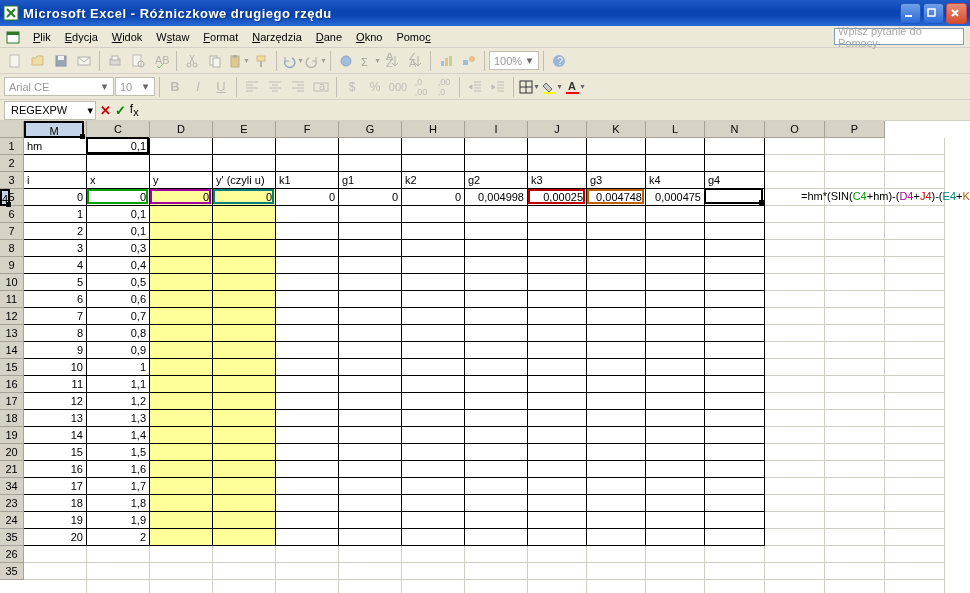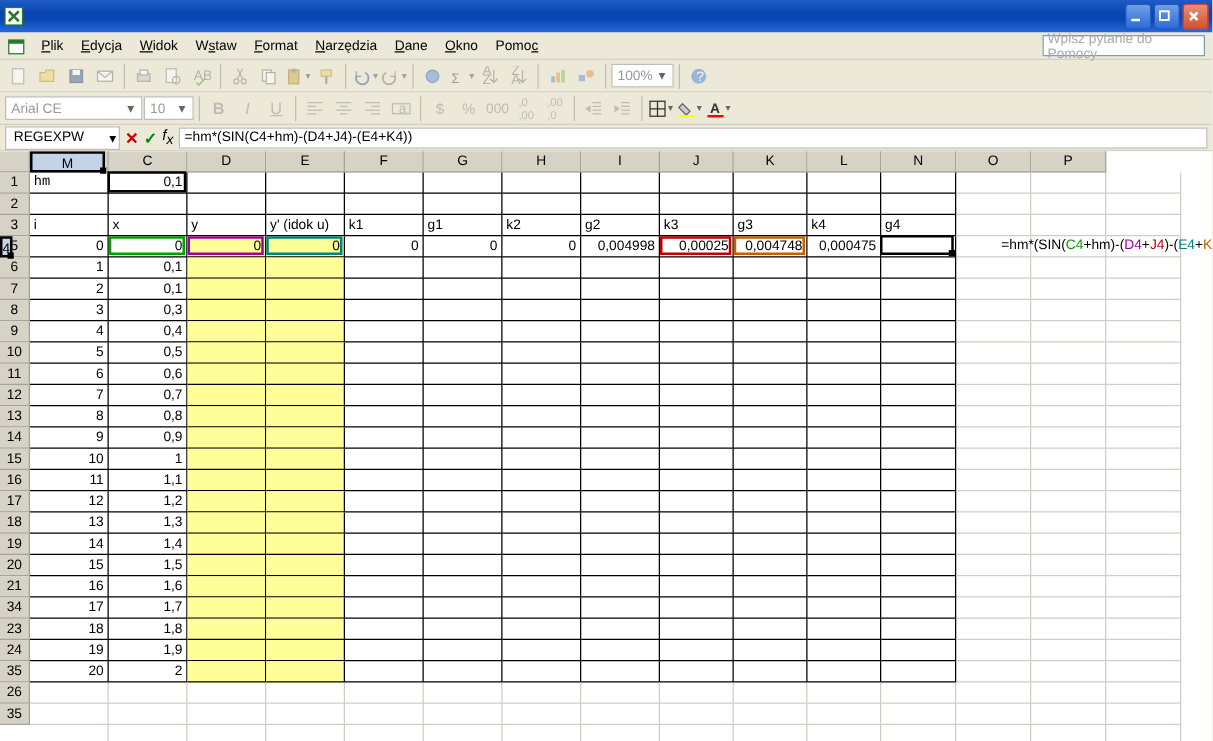--- a/index.html
+++ b/index.html
@@ -46,20 +46,21 @@
 .drop { font-size:8px; margin-left:1px; color:#666; }
 </style>
 </head>
 <body>
 
 <div class="titlebar">
   <svg width="16" height="16">
       <rect x="1" y="1" width="14" height="14" fill="#fff" stroke="#2a7a2a"></rect>
       <path d="M4 4 L8 8 L4 12 M12 4 L8 8 L12 12" stroke="#2a7a2a" stroke-width="2" fill="none"></path>
     </svg>
+  <span class="ttl">Microsoft Excel - Różniczkowe drugiego rzędu</span>
   <div class="winbtns">
     <div class="winbtn">
         <svg width="10" height="10">
           <line x1="1" y1="8" x2="8" y2="8" stroke="#fff" stroke-width="2"></line>
         </svg>
       </div>
     <div class="winbtn">
         <svg width="10" height="10">
           <rect x="1" y="1" width="7" height="7" fill="none" stroke="#fff" stroke-width="1.5"></rect>
         </svg>
@@ -324,22 +325,21 @@
     </div>
 </div>
 
 <div class="fxbar">
   <div class="namebox">
       <span>REGEXPW</span>
       <span class="arr">▾</span>
     </div>
   <span style="color:#c00;font-weight:bold;font-size:13px">✕</span>
   <span style="color:#080;font-weight:bold;font-size:13px">✓</span>
-  <span style="font-style:italic;font-size:12px">f<sub>x</sub></span>
-  <div class="fxinput">=hm*(SIN(C4+hm)-(D4+J4)-(E4+K4))</div>
+  <span style="font-size:12px">f<sub>x</sub></span>
 </div>
 
 <div class="sheet">
   <div class="corner"></div>
   <div class="colhdrs" id="colhdrs">
       <div class="colhdr" style="width: 63px;">B</div>
       <div class="colhdr" style="width: 63px;">C</div>
       <div class="colhdr" style="width: 63px;">D</div>
       <div class="colhdr" style="width: 63px;">E</div>
       <div class="colhdr" style="width: 63px;">F</div>
@@ -378,21 +378,21 @@
       <div class="rowhdr">21</div>
       <div class="rowhdr">34</div>
       <div class="rowhdr">23</div>
       <div class="rowhdr">24</div>
       <div class="rowhdr">35</div>
       <div class="rowhdr">26</div>
       <div class="rowhdr">35</div>
     </div>
   <div class="cells" id="cells">
       <div class="row">
-        <div class="cell" style="width: 63px; border-right: 1px solid rgb(0, 0, 0); border-bottom: 1px solid rgb(0, 0, 0); font-family: Liberation Mono, monospace;">hm</div>
+        <div class="cell" style="width: 63px; border-right: 1px solid rgb(0, 0, 0); border-bottom: 1px solid rgb(0, 0, 0);">hm</div>
         <div class="cell r" style="width: 63px; border-right: 1px solid rgb(0, 0, 0); border-bottom: 1px solid rgb(0, 0, 0);">0,1</div>
         <div class="cell" style="width: 63px; border-right: 1px solid rgb(0, 0, 0); border-bottom: 1px solid rgb(0, 0, 0);"></div>
         <div class="cell" style="width: 63px; border-right: 1px solid rgb(0, 0, 0); border-bottom: 1px solid rgb(0, 0, 0);"></div>
         <div class="cell" style="width: 63px; border-right: 1px solid rgb(0, 0, 0); border-bottom: 1px solid rgb(0, 0, 0);"></div>
         <div class="cell" style="width: 63px; border-right: 1px solid rgb(0, 0, 0); border-bottom: 1px solid rgb(0, 0, 0);"></div>
         <div class="cell" style="width: 63px; border-right: 1px solid rgb(0, 0, 0); border-bottom: 1px solid rgb(0, 0, 0);"></div>
         <div class="cell" style="width: 63px; border-right: 1px solid rgb(0, 0, 0); border-bottom: 1px solid rgb(0, 0, 0);"></div>
         <div class="cell" style="width: 59px; border-right: 1px solid rgb(0, 0, 0); border-bottom: 1px solid rgb(0, 0, 0);"></div>
         <div class="cell" style="width: 59px; border-right: 1px solid rgb(0, 0, 0); border-bottom: 1px solid rgb(0, 0, 0);"></div>
         <div class="cell" style="width: 59px; border-right: 1px solid rgb(0, 0, 0); border-bottom: 1px solid rgb(0, 0, 0);"></div>
@@ -415,21 +415,21 @@
         <div class="cell" style="width: 59px; border-right: 1px solid rgb(0, 0, 0); border-bottom: 1px solid rgb(0, 0, 0);"></div>
         <div class="cell" style="width: 60px; border-right: 1px solid rgb(0, 0, 0); border-bottom: 1px solid rgb(0, 0, 0);"></div>
         <div class="cell" style="width: 60px; border-right: 1px solid rgb(208, 206, 194); border-bottom: 1px solid rgb(208, 206, 194);"></div>
         <div class="cell" style="width: 60px; border-right: 1px solid rgb(208, 206, 194); border-bottom: 1px solid rgb(208, 206, 194);"></div>
         <div class="cell" style="width: 60px; border-right: 1px solid rgb(208, 206, 194); border-bottom: 1px solid rgb(208, 206, 194);"></div>
       </div>
       <div class="row">
         <div class="cell" style="width: 63px; border-right: 1px solid rgb(0, 0, 0); border-bottom: 1px solid rgb(0, 0, 0);">i</div>
         <div class="cell" style="width: 63px; border-right: 1px solid rgb(0, 0, 0); border-bottom: 1px solid rgb(0, 0, 0);">x</div>
         <div class="cell" style="width: 63px; border-right: 1px solid rgb(0, 0, 0); border-bottom: 1px solid rgb(0, 0, 0);">y</div>
-        <div class="cell" style="width: 63px; border-right: 1px solid rgb(0, 0, 0); border-bottom: 1px solid rgb(0, 0, 0);">y' (idok u)</div>
+        <div class="cell" style="width: 63px; border-right: 1px solid rgb(0, 0, 0); border-bottom: 1px solid rgb(0, 0, 0);">y' (czyli u)</div>
         <div class="cell" style="width: 63px; border-right: 1px solid rgb(0, 0, 0); border-bottom: 1px solid rgb(0, 0, 0);">k1</div>
         <div class="cell" style="width: 63px; border-right: 1px solid rgb(0, 0, 0); border-bottom: 1px solid rgb(0, 0, 0);">g1</div>
         <div class="cell" style="width: 63px; border-right: 1px solid rgb(0, 0, 0); border-bottom: 1px solid rgb(0, 0, 0);">k2</div>
         <div class="cell" style="width: 63px; border-right: 1px solid rgb(0, 0, 0); border-bottom: 1px solid rgb(0, 0, 0);">g2</div>
         <div class="cell" style="width: 59px; border-right: 1px solid rgb(0, 0, 0); border-bottom: 1px solid rgb(0, 0, 0);">k3</div>
         <div class="cell" style="width: 59px; border-right: 1px solid rgb(0, 0, 0); border-bottom: 1px solid rgb(0, 0, 0);">g3</div>
         <div class="cell" style="width: 59px; border-right: 1px solid rgb(0, 0, 0); border-bottom: 1px solid rgb(0, 0, 0);">k4</div>
         <div class="cell" style="width: 60px; border-right: 1px solid rgb(0, 0, 0); border-bottom: 1px solid rgb(0, 0, 0);">g4</div>
         <div class="cell" style="width: 60px; border-right: 1px solid rgb(208, 206, 194); border-bottom: 1px solid rgb(208, 206, 194);"></div>
         <div class="cell" style="width: 60px; border-right: 1px solid rgb(208, 206, 194); border-bottom: 1px solid rgb(208, 206, 194);"></div>

